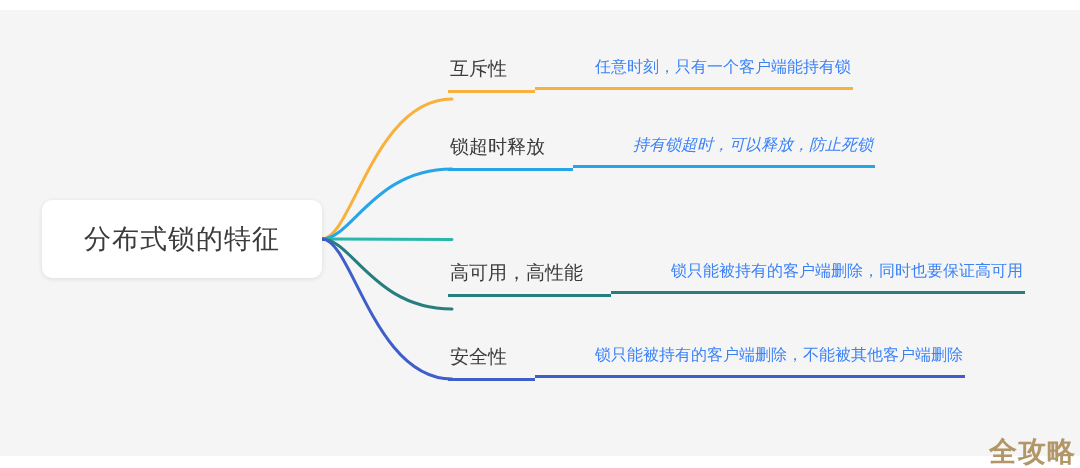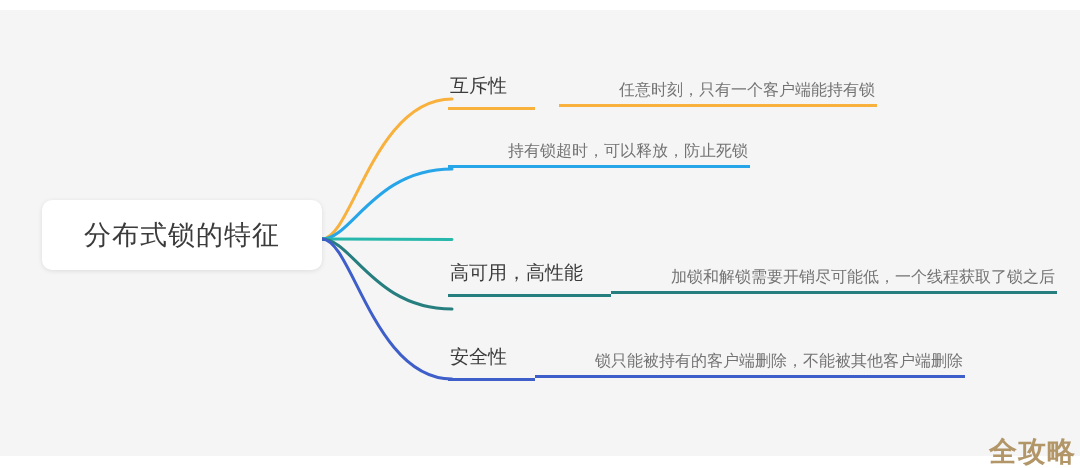--- a/index.html
+++ b/index.html
@@ -15,47 +15,47 @@
   }
   .canvas{
     position:absolute;left:0;top:10px;width:1080px;height:446px;
     background:#f5f5f6;
   }
   .links{
     position:absolute;left:0;top:0;
     pointer-events:none;
   }
   .root-node{
-    position:absolute;left:42px;top:200px;width:280px;height:70px;
+    position:absolute;left:42px;top:200px;width:280px;height:78px;
     background:#ffffff;border-radius:10px;
     box-shadow:0 1px 5px rgba(0,0,0,0.10);
     display:flex;align-items:center;justify-content:center;
     cursor:default;
   }
   .root-node .root-label{
     font-size:27px;font-weight:500;color:#3b3b3b;letter-spacing:1px;
   }
   .branch{
     position:absolute;left:448px;height:46px;
     display:flex;align-items:flex-end;white-space:nowrap;
   }
   .blabel{
     display:inline-block;
     font-size:19px;color:#3b3b3b;
     padding:0 28px 8px 2px;
     border-bottom:3px solid #000;
   }
   .bnote{
     display:inline-block;
-    font-size:16px;color:#737373;
-    padding:0 2px 3px 60px;
+    font-size:16px;color:#3b82f6;
+    padding:0 2px 9px 60px;
     border-bottom:3px solid #0c4a6e;
     margin-bottom:3px;
   }
-  .b1{top:64px;gap:24px;} .b2{top:125px;} .b3{top:195px;} .b4{top:251px;} .b5{top:335px;}
+  .b1{top:47px;} .b2{top:125px;} .b3{top:195px;} .b4{top:251px;} .b5{top:335px;}
   .watermark{
     position:absolute;right:4px;top:433px;
     font-size:28px;font-weight:bold;color:#b29668;letter-spacing:1px;
   }
 </style>
 </head>
 <body>
 
 <div class="stage">
   <div class="canvas"></div>
@@ -71,29 +71,30 @@
   <div class="root-node">
     <span class="root-label">分布式锁的特征</span>
   </div>
 
   <div class="branch b1">
     <span class="blabel" style="border-bottom-color: rgb(248, 177, 61);">互斥性</span>
     <span class="bnote" style="border-bottom-color: rgb(248, 177, 61);">任意时刻，只有一个客户端能持有锁</span>
   </div>
 
   <div class="branch b2">
-    <span class="bnote" style="border-bottom-color: rgb(39, 165, 233);">持有锁超时，可以释放，防止死锁</span>
+    <span class="blabel" style="border-bottom-color: rgb(39, 165, 233);">锁超时释放</span>
+    <span class="bnote" style="border-bottom-color: rgb(39, 165, 233); font-style: italic;">持有锁超时，可以释放，防止死锁</span>
   </div>
 
   <div class="branch b3">
   </div>
 
   <div class="branch b4">
     <span class="blabel" style="border-bottom-color: rgb(38, 126, 127);">高可用，高性能</span>
-    <span class="bnote" style="border-bottom-color: rgb(38, 126, 127);">加锁和解锁需要开销尽可能低，一个线程获取了锁之后</span>
+    <span class="bnote" style="border-bottom-color: rgb(38, 126, 127);">锁只能被持有的客户端删除，同时也要保证高可用</span>
   </div>
 
   <div class="branch b5">
     <span class="blabel" style="border-bottom-color: rgb(62, 94, 201);">安全性</span>
     <span class="bnote" style="border-bottom-color: rgb(62, 94, 201); text-align: right;">锁只能被持有的客户端删除，不能被其他客户端删除</span>
   </div>
 
   <div class="watermark" style="color: rgb(178, 150, 104);">全攻略</div>
 </div>
 

